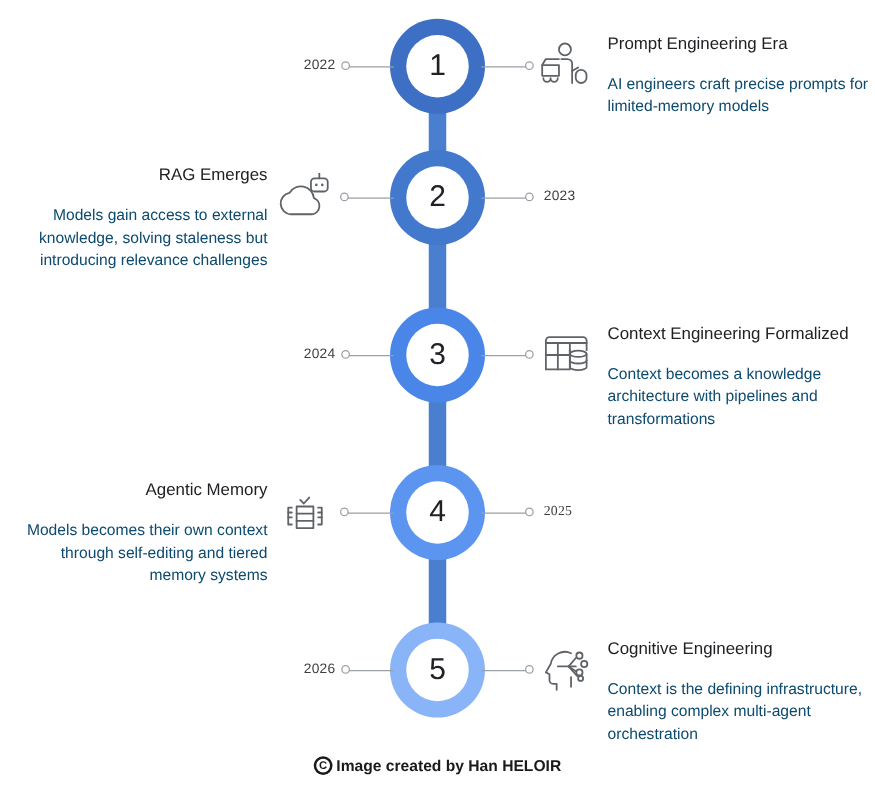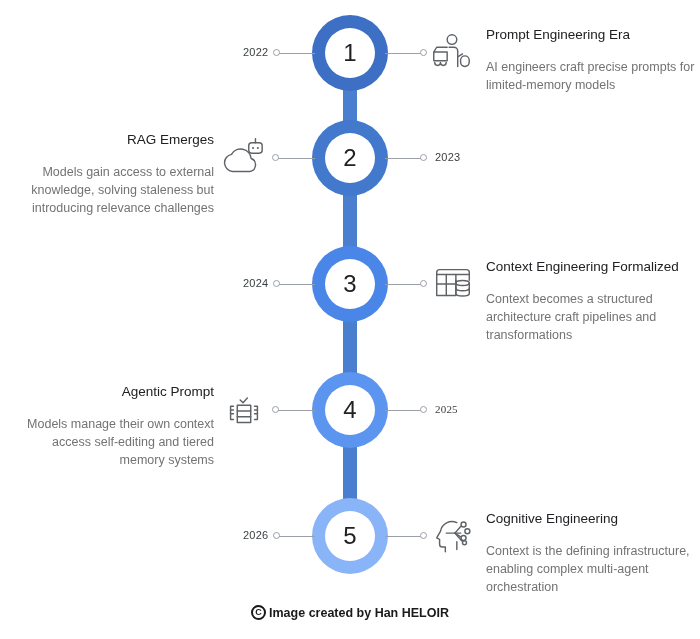--- a/index.html
+++ b/index.html
@@ -99,21 +99,21 @@
   
   .text-block { position: absolute; width: 210px; }
   .text-block .t-title {
     font-size: 13.5px;
     color: #202124;
     line-height: 1.35;
     white-space: nowrap;
   }
   .text-block .t-desc {
     font-size: 12.5px;
-    color: #737373;
+    color: #0c4a6e;
     line-height: 1.45;
     margin-top: 14px;
   }
   .text-right { text-align: left; }
   .text-left  { text-align: right; }
 
   
   #footer {
     position: absolute;
     left: 0;
@@ -234,21 +234,21 @@
         <path d="M17 14 v22"></path>
         <path d="M41 14 v6"></path>
         <path d="M27 20 v4"></path>
         <ellipse cx="34" cy="23" rx="7" ry="2.6"></ellipse>
         <path d="M27 23 v11 a7 2.6 0 0 0 14 0 v-11"></path>
         <path d="M27 28.5 a7 2.6 0 0 0 14 0"></path>
       </svg>
     </div>
     <div class="text-block text-right" style="left:486px;top:-26px;">
       <div class="t-title">Context Engineering Formalized</div>
-      <div class="t-desc">Context becomes a structured architecture craft pipelines and transformations</div>
+      <div class="t-desc">Context becomes a knowledge architecture with pipelines and transformations</div>
     </div>
   </div>
 
   <div class="row" style="top:410px;">
     <div class="node" style="top:-38px;background:#5b95f0;">
       <div class="node-inner">4</div>
     </div>
     <div class="connector" style="left:277px;width:38px;"></div>
     <div class="dot" style="left:272px;"></div>
     <div class="icon-box" style="left:221px;">
@@ -257,22 +257,22 @@
         <path d="M17 25 h14"></path>
         <path d="M17 31 h14"></path>
         <path d="M13 20 h-3 v14 h3"></path>
         <path d="M10 24 h3 M10 28 h3"></path>
         <path d="M35 20 h3 v14 h-3"></path>
         <path d="M35 24 h3 M35 28 h3"></path>
         <path d="M20 13.5 l3 3 l4.5 -5"></path>
       </svg>
     </div>
     <div class="text-block text-left" style="left:14px;top:-27px;width:200px;">
-      <div class="t-title">Agentic Prompt</div>
-      <div class="t-desc">Models manage their own context access self-editing and tiered memory systems</div>
+      <div class="t-title">Agentic Memory</div>
+      <div class="t-desc">Models becomes their own context through self-editing and tiered memory systems</div>
     </div>
     <div class="connector" style="left:385px;width:38px;"></div>
     <div class="dot" style="left:420px;"></div>
     <div class="year" style="left:435px;font-family:Liberation Serif, serif;">2025</div>
   </div>
 
   <div class="row" style="top:536px;">
     <div class="node" style="top:-38px;background:#8ab4f8;">
       <div class="node-inner">5</div>
     </div>

